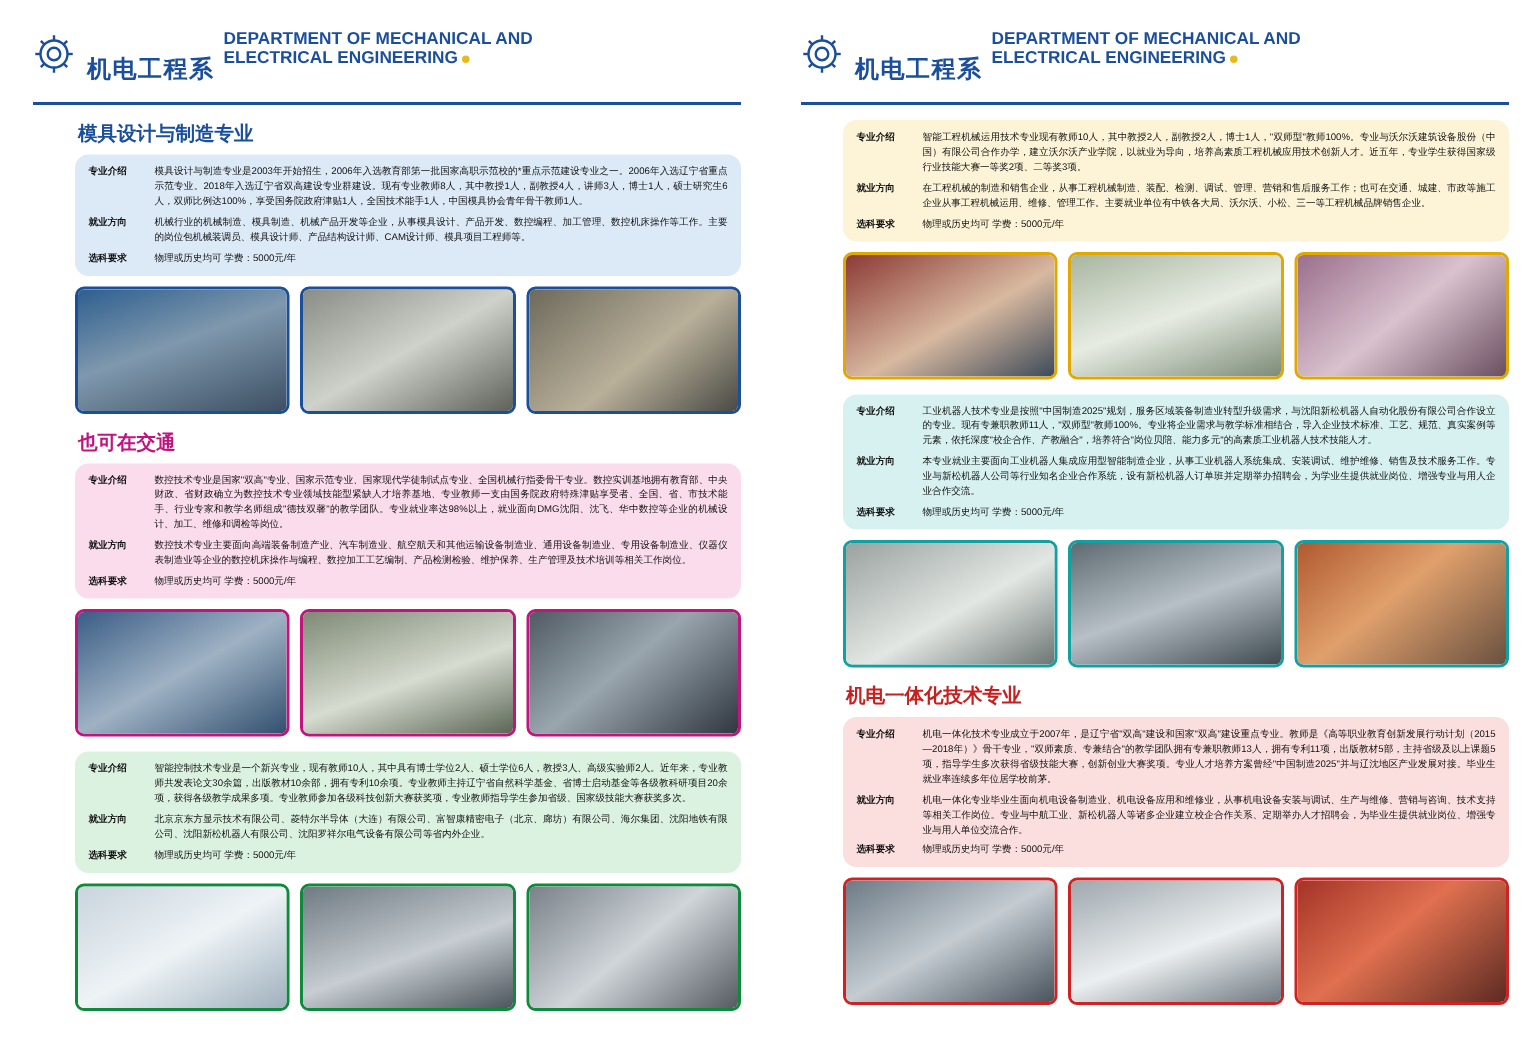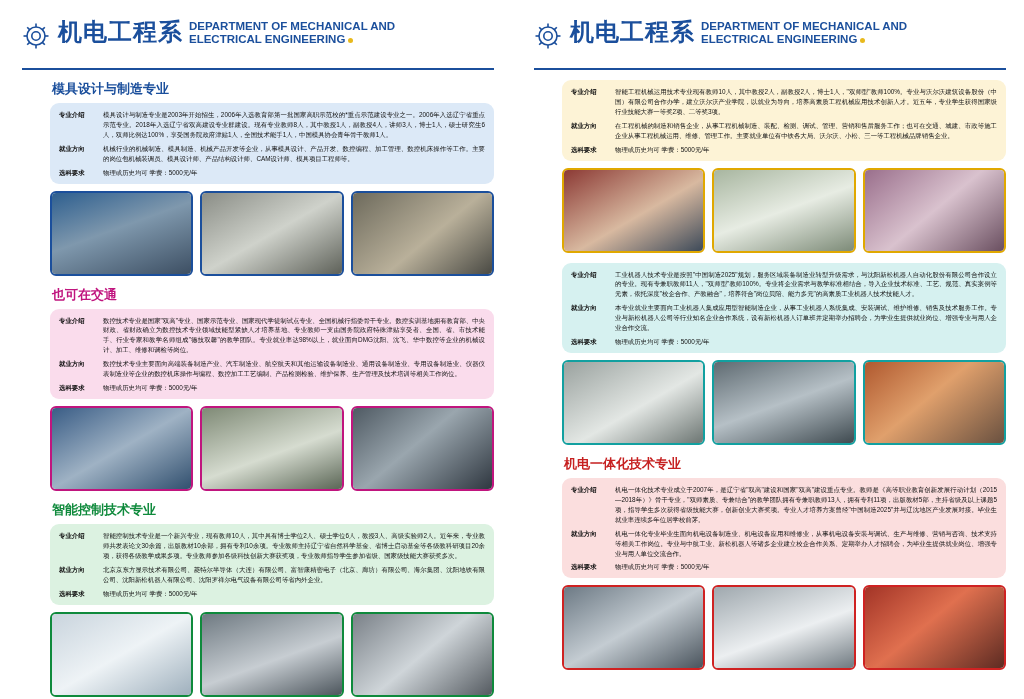--- a/index.html
+++ b/index.html
@@ -32,26 +32,27 @@
   }
   .logo {
     width: 28px; height: 28px;
     flex: 0 0 28px;
     position: relative;
     margin-top: 4px;
   }
   .logo svg { display: block; }
   .header-text { display: flex; align-items: flex-start; gap: 6px; }
   .dept-cn {
-    font-size: 24px;
+    font-size: 16px;
     font-weight: bold;
     color: #1b4f9c;
     letter-spacing: 1px;
     line-height: 1.15;
     white-space: nowrap;
+    margin-top: 20px;
   }
   .dept-en {
     font-size: 11.5px;
     font-weight: bold;
     color: #1b4f9c;
     line-height: 1.15;
     max-width: 215px;
     padding-top: 2px;
   }
   .dept-en .en2 { display: block; }
@@ -230,21 +231,20 @@
             </div>
             <div class="photo">
               <div class="ph-inner" style="background: linear-gradient(160deg, rgb(127, 138, 118), rgb(214, 220, 208) 55%, rgb(91, 102, 86));"></div>
             </div>
             <div class="photo">
               <div class="ph-inner" style="background: linear-gradient(140deg, rgb(79, 90, 99), rgb(154, 166, 174) 45%, rgb(47, 55, 64));"></div>
             </div>
           </div>
         </div>
         <div class="major theme-green">
-          <div class="major-title">智能控制技术专业</div>
           <div class="info-box">
             <div class="info-row">
               <div class="info-label">专业介绍</div>
               <div class="info-text">智能控制技术专业是一个新兴专业，现有教师10人，其中具有博士学位2人、硕士学位6人，教授3人、高级实验师2人。近年来，专业教师共发表论文30余篇，出版教材10余部，拥有专利10余项。专业教师主持辽宁省自然科学基金、省博士启动基金等各级教科研项目20余项，获得各级教学成果多项。专业教师参加各级科技创新大赛获奖项，专业教师指导学生参加省级、国家级技能大赛获奖多次。</div>
             </div>
             <div class="info-row">
               <div class="info-label">就业方向</div>
               <div class="info-text">北京京东方显示技术有限公司、菱特尔半导体（大连）有限公司、富智康精密电子（北京、廊坊）有限公司、海尔集团、沈阳地铁有限公司、沈阳新松机器人有限公司、沈阳罗祥尔电气设备有限公司等省内外企业。</div>
             </div>
             <div class="info-row">

